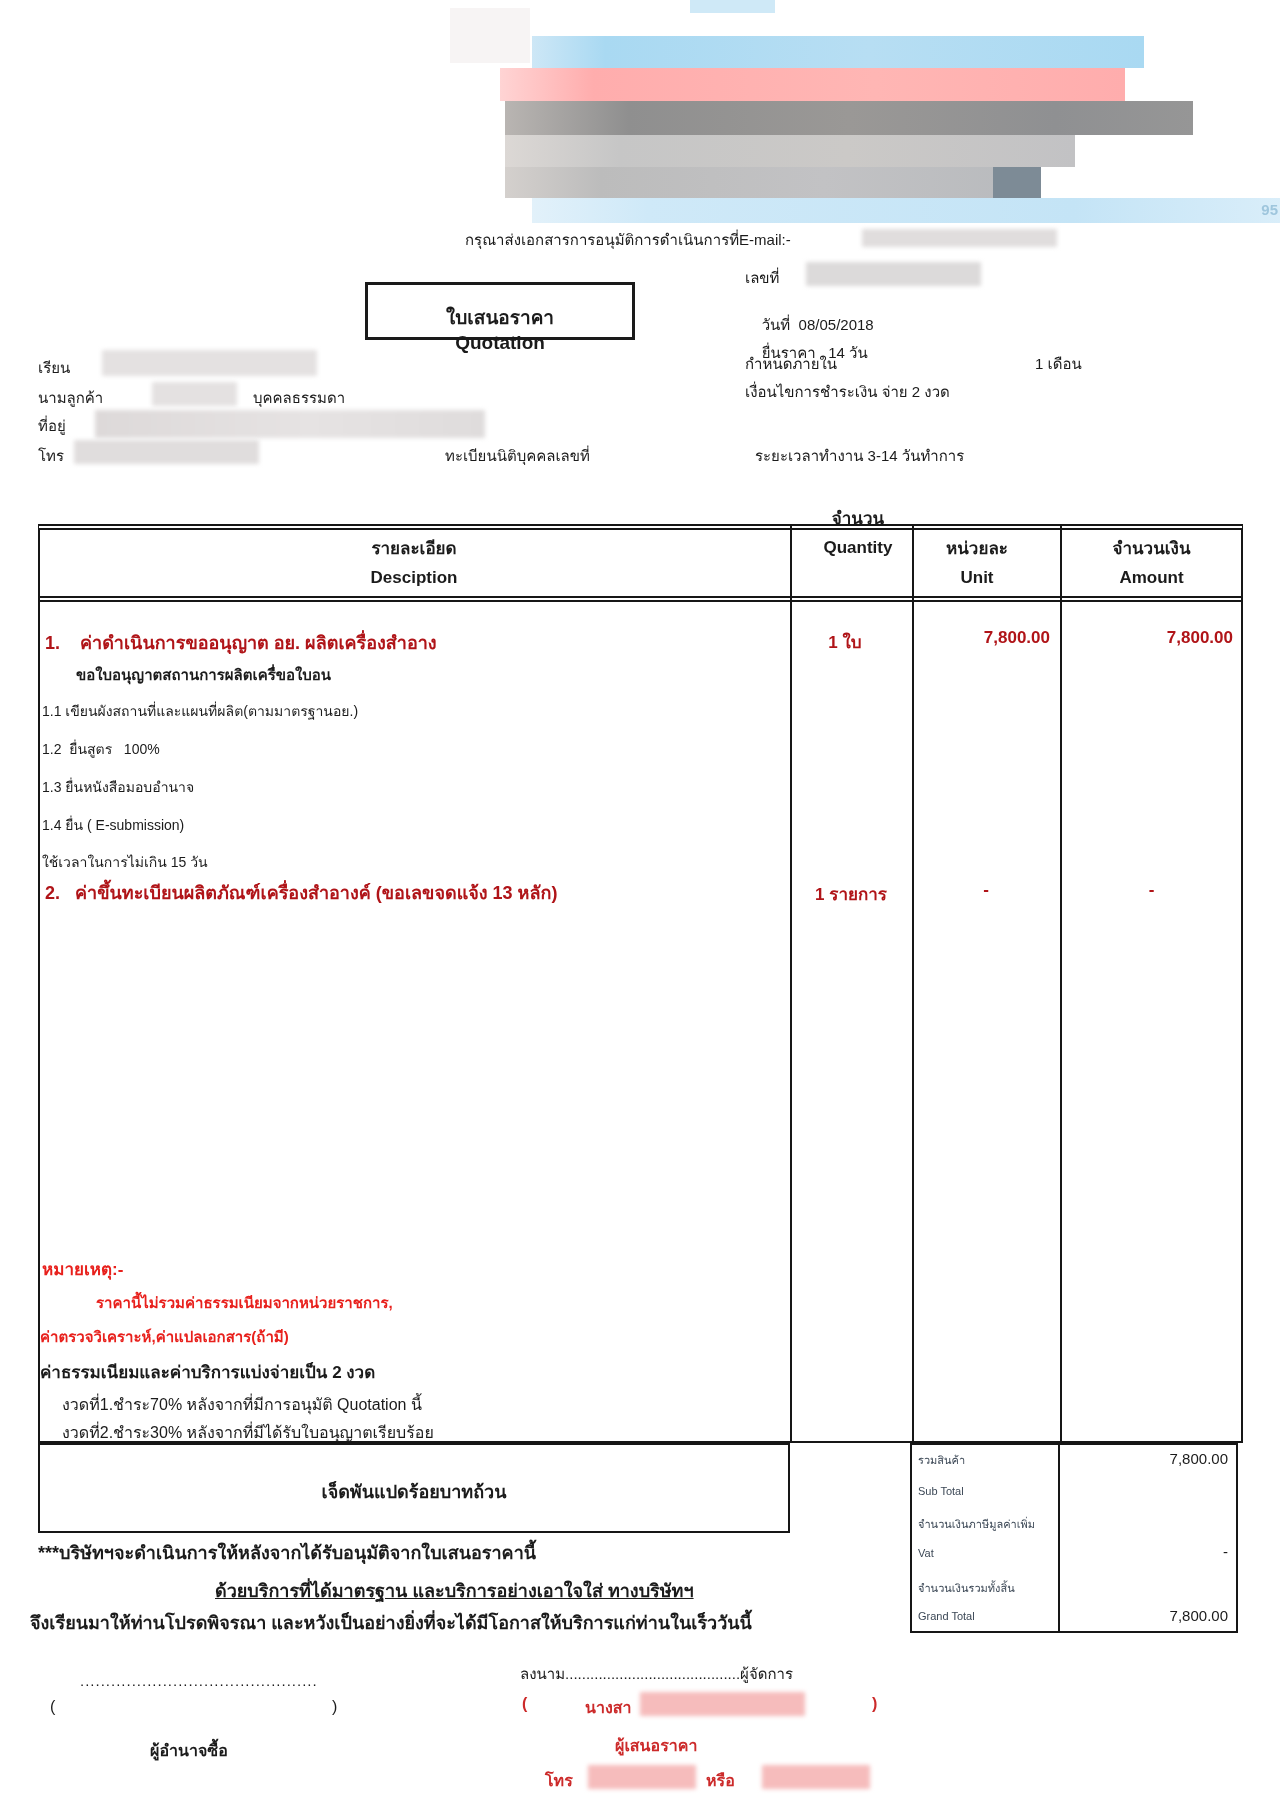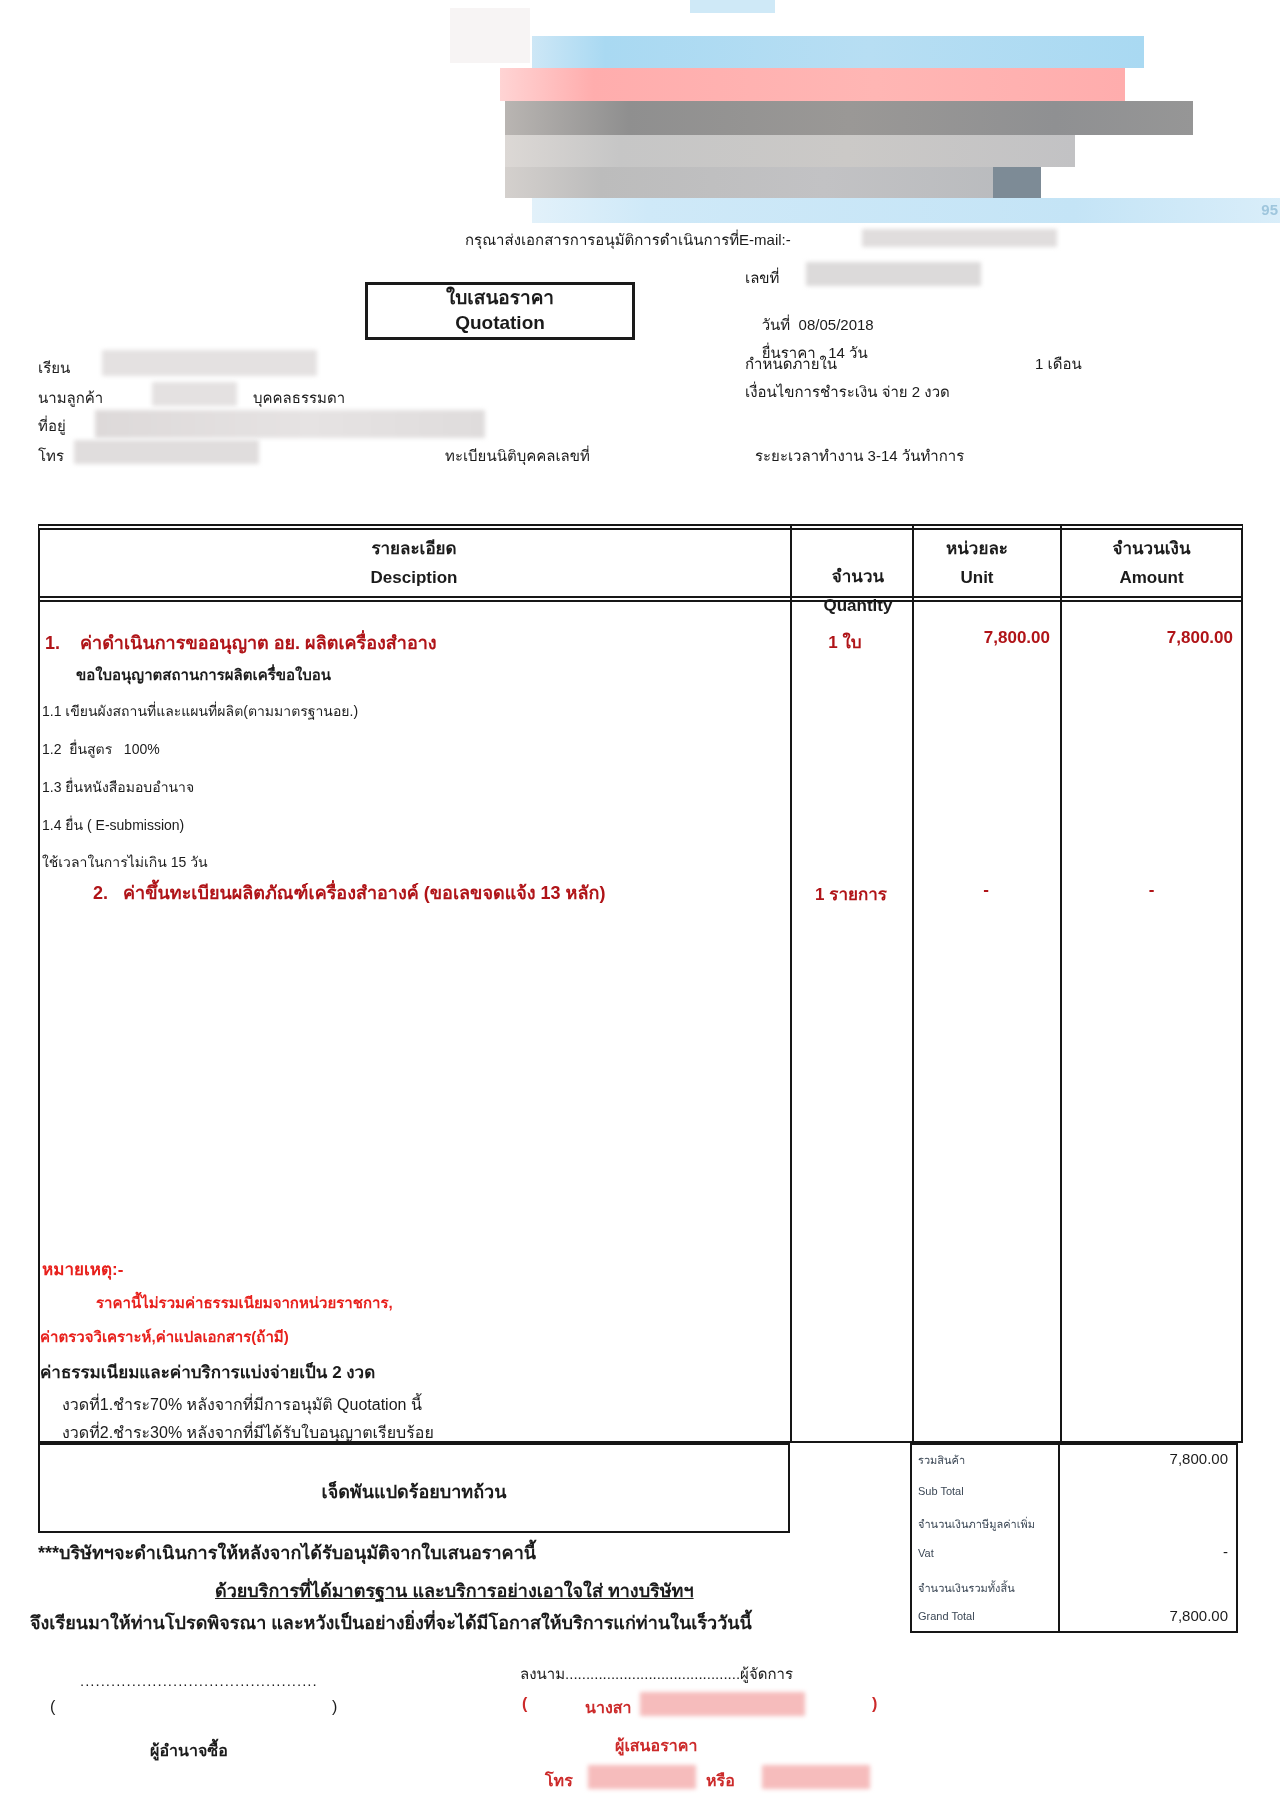--- a/index.html
+++ b/index.html
@@ -45,21 +45,21 @@
     <span>วันที่</span>&nbsp;&nbsp;<span>08/05/2018</span>
   </span>
   <span class="abs pre" style="left:745px;top:324px;font-size:15px;">
     <span>ยื่นราคา</span>&nbsp;&nbsp;&nbsp;<span>14 วัน</span>
   </span>
   <span class="abs" style="left:745px;top:352px;font-size:15px;">กำหนดภายใน</span>
   <span class="abs" style="left:1035px;top:352px;font-size:15px;">1 เดือน</span>
   <span class="abs" style="left:745px;top:380px;font-size:15px;">เงื่อนไขการชำระเงิน จ่าย 2 งวด</span>
 
   <div class="abs" style="left:365px;top:282px;width:270px;height:58px;border:3px solid #1a1a1a;box-sizing:border-box;text-align:center;">
-    <div style="font-size:19px;font-weight:bold;line-height:26px;margin-top:0;">ใบเสนอราคา</div>
+    <div style="font-size:19px;font-weight:bold;line-height:26px;margin-top:20px;">ใบเสนอราคา</div>
     <div style="font-size:19px;font-weight:bold;line-height:24px;">Quotation</div>
   </div>
 
   <span class="abs" style="left:38px;top:356px;font-size:15px;">เรียน</span>
   <div class="abs redact" style="left:102px;top:350px;width:215px;height:26px;background:#e4e1e1;"></div>
 
   <span class="abs" style="left:38px;top:386px;font-size:15px;">นามลูกค้า</span>
   <div class="abs redact" style="left:152px;top:382px;width:85px;height:24px;background:#e4e1e1;"></div>
   <span class="abs" style="left:253px;top:386px;font-size:15px;">บุคคลธรรมดา</span>
 
@@ -76,21 +76,21 @@
   <div class="abs" style="left:38px;top:596px;width:1205px;height:6px;border-top:6px double #161616;box-sizing:border-box;"></div>
 
   <div class="abs vline" style="left:790px;top:524px;height:919px;"></div>
   <div class="abs vline" style="left:912px;top:524px;height:919px;"></div>
   <div class="abs vline" style="left:1060px;top:524px;height:919px;"></div>
 
   <div class="abs center" style="left:38px;top:534px;width:752px;">
     <div style="font-size:17px;font-weight:bold;line-height:30px;">รายละเอียด</div>
     <div style="font-size:17px;font-weight:bold;line-height:28px;">Desciption</div>
   </div>
-  <div class="abs center" style="left:790px;top:562px;width:136px;">
+  <div class="abs center" style="left:790px;top:504px;width:136px;">
     <div style="font-size:17px;font-weight:bold;line-height:30px;">จำนวน</div>
     <div style="font-size:17px;font-weight:bold;line-height:28px;">Quantity</div>
   </div>
   <div class="abs center" style="left:912px;top:534px;width:130px;">
     <div style="font-size:17px;font-weight:bold;line-height:30px;">หน่วยละ</div>
     <div style="font-size:17px;font-weight:bold;line-height:28px;">Unit</div>
   </div>
   <div class="abs center" style="left:1060px;top:534px;width:183px;">
     <div style="font-size:17px;font-weight:bold;line-height:30px;">จำนวนเงิน</div>
     <div style="font-size:17px;font-weight:bold;line-height:28px;">Amount</div>
@@ -101,21 +101,21 @@
   <span class="abs red right" style="left:912px;top:628px;width:138px;font-size:17px;">7,800.00</span>
   <span class="abs red right" style="left:1060px;top:628px;width:173px;font-size:17px;">7,800.00</span>
 
   <span class="abs bold" style="left:76px;top:663px;font-size:15px;">ขอใบอนุญาตสถานการผลิตเครื่ขอใบอน</span>
   <span class="abs pre" style="left:42px;top:700px;font-size:14px;">1.1 เขียนผังสถานที่และแผนที่ผลิต(ตามมาตรฐานอย.)</span>
   <span class="abs pre" style="left:42px;top:738px;font-size:14px;">1.2  ยื่นสูตร   100%</span>
   <span class="abs pre" style="left:42px;top:776px;font-size:14px;">1.3 ยื่นหนังสือมอบอำนาจ</span>
   <span class="abs pre" style="left:42px;top:814px;font-size:14px;">1.4 ยื่น ( E-submission)</span>
   <span class="abs pre" style="left:42px;top:851px;font-size:14px;">ใช้เวลาในการไม่เกิน 15 วัน</span>
 
-  <span class="abs red pre" style="left:45px;top:878px;font-size:18px;margin-left:48px;">2.   ค่าขึ้นทะเบียนผลิตภัณฑ์เครื่องสำอางค์ (ขอเลขจดแจ้ง 13 หลัก)</span>
+  <span class="abs red pre" style="left:45px;top:878px;font-size:18px;">2.   ค่าขึ้นทะเบียนผลิตภัณฑ์เครื่องสำอางค์ (ขอเลขจดแจ้ง 13 หลัก)</span>
   <span class="abs red center" style="left:790px;top:880px;width:122px;font-size:17px;">1 รายการ</span>
   <span class="abs red center" style="left:912px;top:880px;width:148px;font-size:17px;">-</span>
   <span class="abs red center" style="left:1060px;top:880px;width:183px;font-size:17px;">-</span>
 
   <span class="abs note-red" style="left:42px;top:1255px;font-size:17px;">หมายเหตุ:-</span>
   <span class="abs note-red" style="left:96px;top:1291px;font-size:15px;">ราคานี้ไม่รวมค่าธรรมเนียมจากหน่วยราชการ,</span>
   <span class="abs note-red" style="left:40px;top:1325px;font-size:15px;">ค่าตรวจวิเคราะห์,ค่าแปลเอกสาร(ถ้ามี)</span>
   <span class="abs bold" style="left:40px;top:1358px;font-size:17px;">ค่าธรรมเนียมและค่าบริการแบ่งจ่ายเป็น 2 งวด</span>
   <span class="abs" style="left:62px;top:1392px;font-size:16px;">งวดที่1.ชำระ70% หลังจากที่มีการอนุมัติ Quotation นี้</span>
   <span class="abs" style="left:62px;top:1420px;font-size:16px;">งวดที่2.ชำระ30% หลังจากที่มีได้รับใบอนุญาตเรียบร้อย</span>

